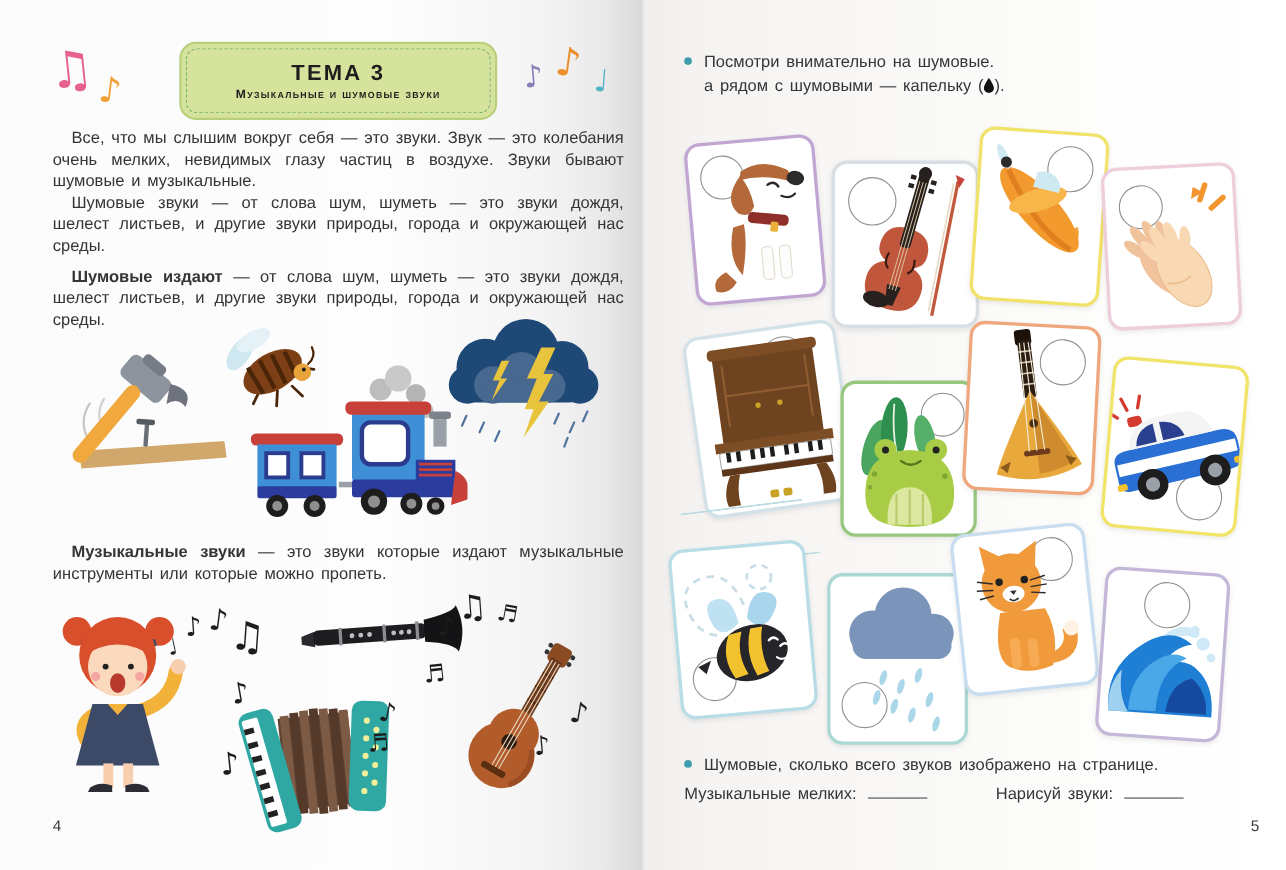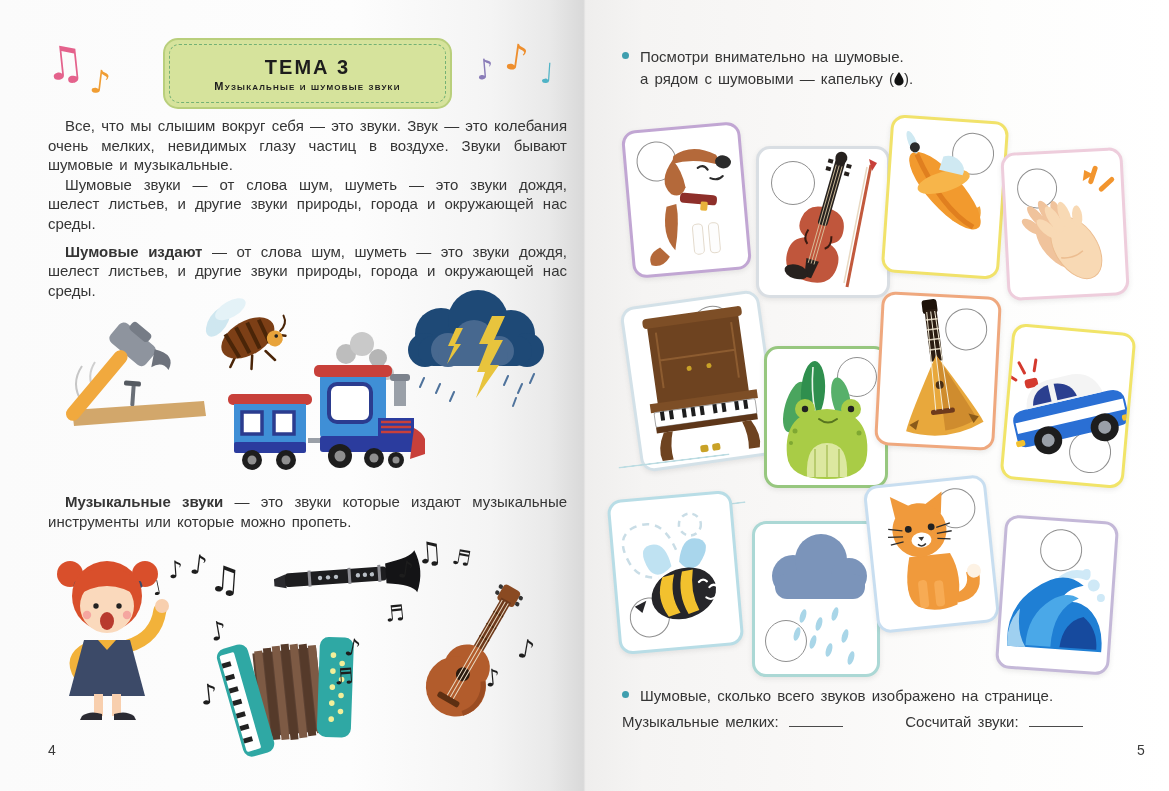--- a/index.html
+++ b/index.html
@@ -501,19 +501,19 @@
       <path d="M8 128 q-3 -22 10 -38 q-2 24 8 38z" fill="#9fd0f0"></path>
     </svg>
   </div>
 
   <div class="bullet" style="left:622px;top:691px;"></div>
   <div class="abs taskline" style="left:640px;top:685px;width:516px;">Шумовые, сколько всего звуков изображено на странице.</div>
   <div class="abs taskline" style="left:622px;top:711px;width:534px;">
     <span>Музыкальные мелких:</span>
     <span class="blank"></span>
     <span style="display:inline-block;width:46px;"></span>
-    <span>Сосчитай звуки:</span>
+    <span>Нарисуй звуки:</span>
     <span class="blank"></span>
   </div>
 
   <div class="pagenum" style="left:1137px;top:742px;">5</div>
 
 </div>
 
 </body></html>

